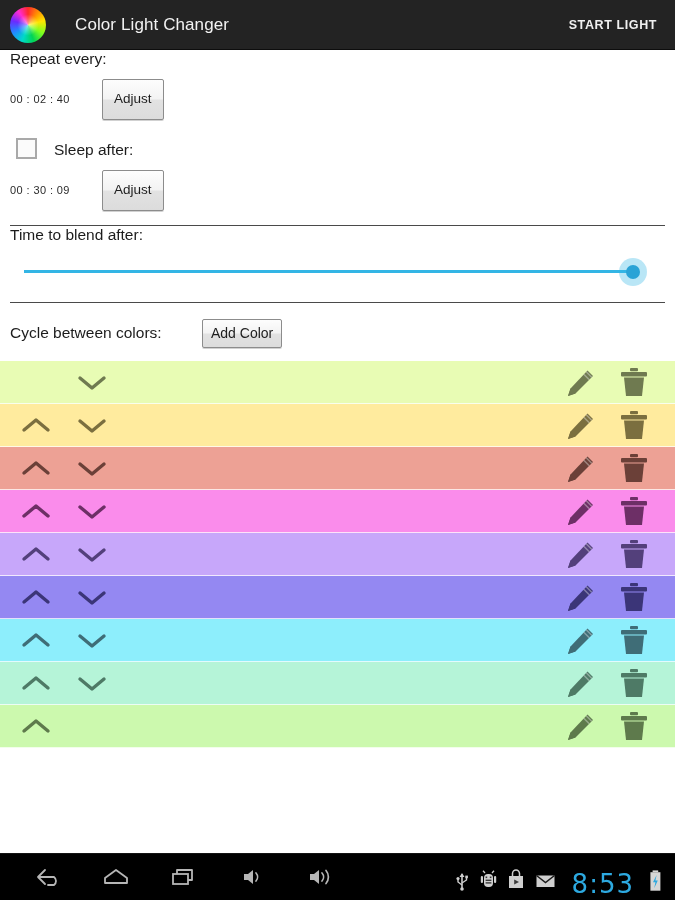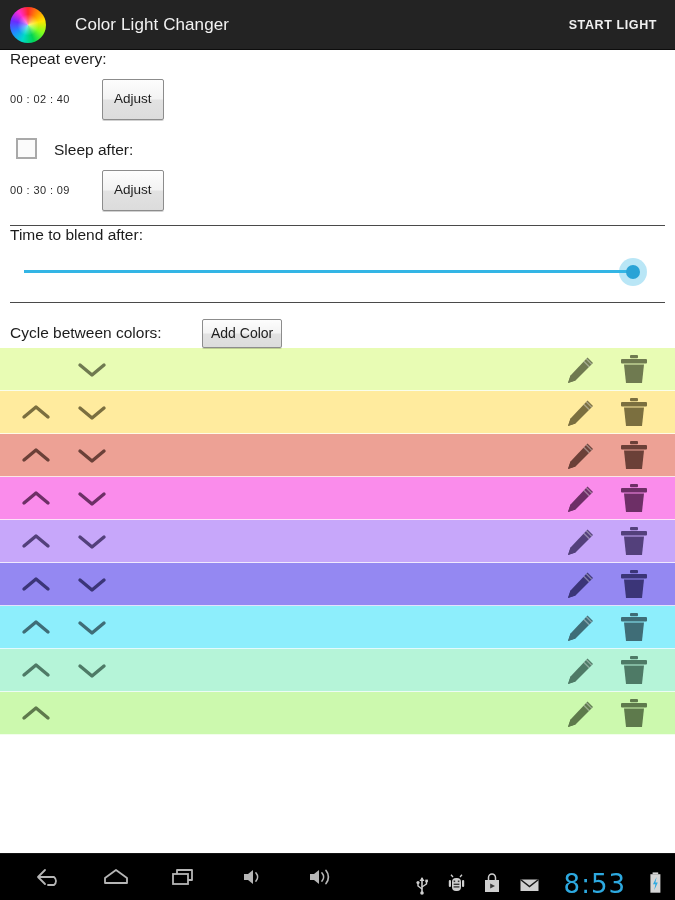--- a/index.html
+++ b/index.html
@@ -139,21 +139,21 @@
     width: 14px;
     height: 14px;
     border-radius: 50%;
     background: #2aa3d6;
   }
 
   .cycle-row {
     display: flex;
     align-items: center;
     margin-top: 16px;
-    padding-bottom: 0;
+    padding-bottom: 13px;
   }
   .cycle-label {
     font-size: 15.5px;
     color: #1c1c1c;
     width: 192px;
     flex: 0 0 auto;
   }
 
   
   .color-list { width: 100%; }
@@ -204,22 +204,22 @@
   }
   .nav-btn {
     width: 68px;
     display: flex;
     align-items: center;
     justify-content: center;
   }
   .nav-spacer { flex: 1 1 auto; }
   .sys-tray {
     display: flex;
-    align-items: flex-end;
-    gap: 18px;
+    align-items: flex-start;
+    gap: 10px;
     padding-right: 4px;
     margin-top: 14px;
   }
   .clock {
     color: #2da9e0;
     font-size: 26px;
     letter-spacing: 1px;
     font-family: "DejaVu Sans", sans-serif;
     padding: 0 4px 0 6px;
   }

